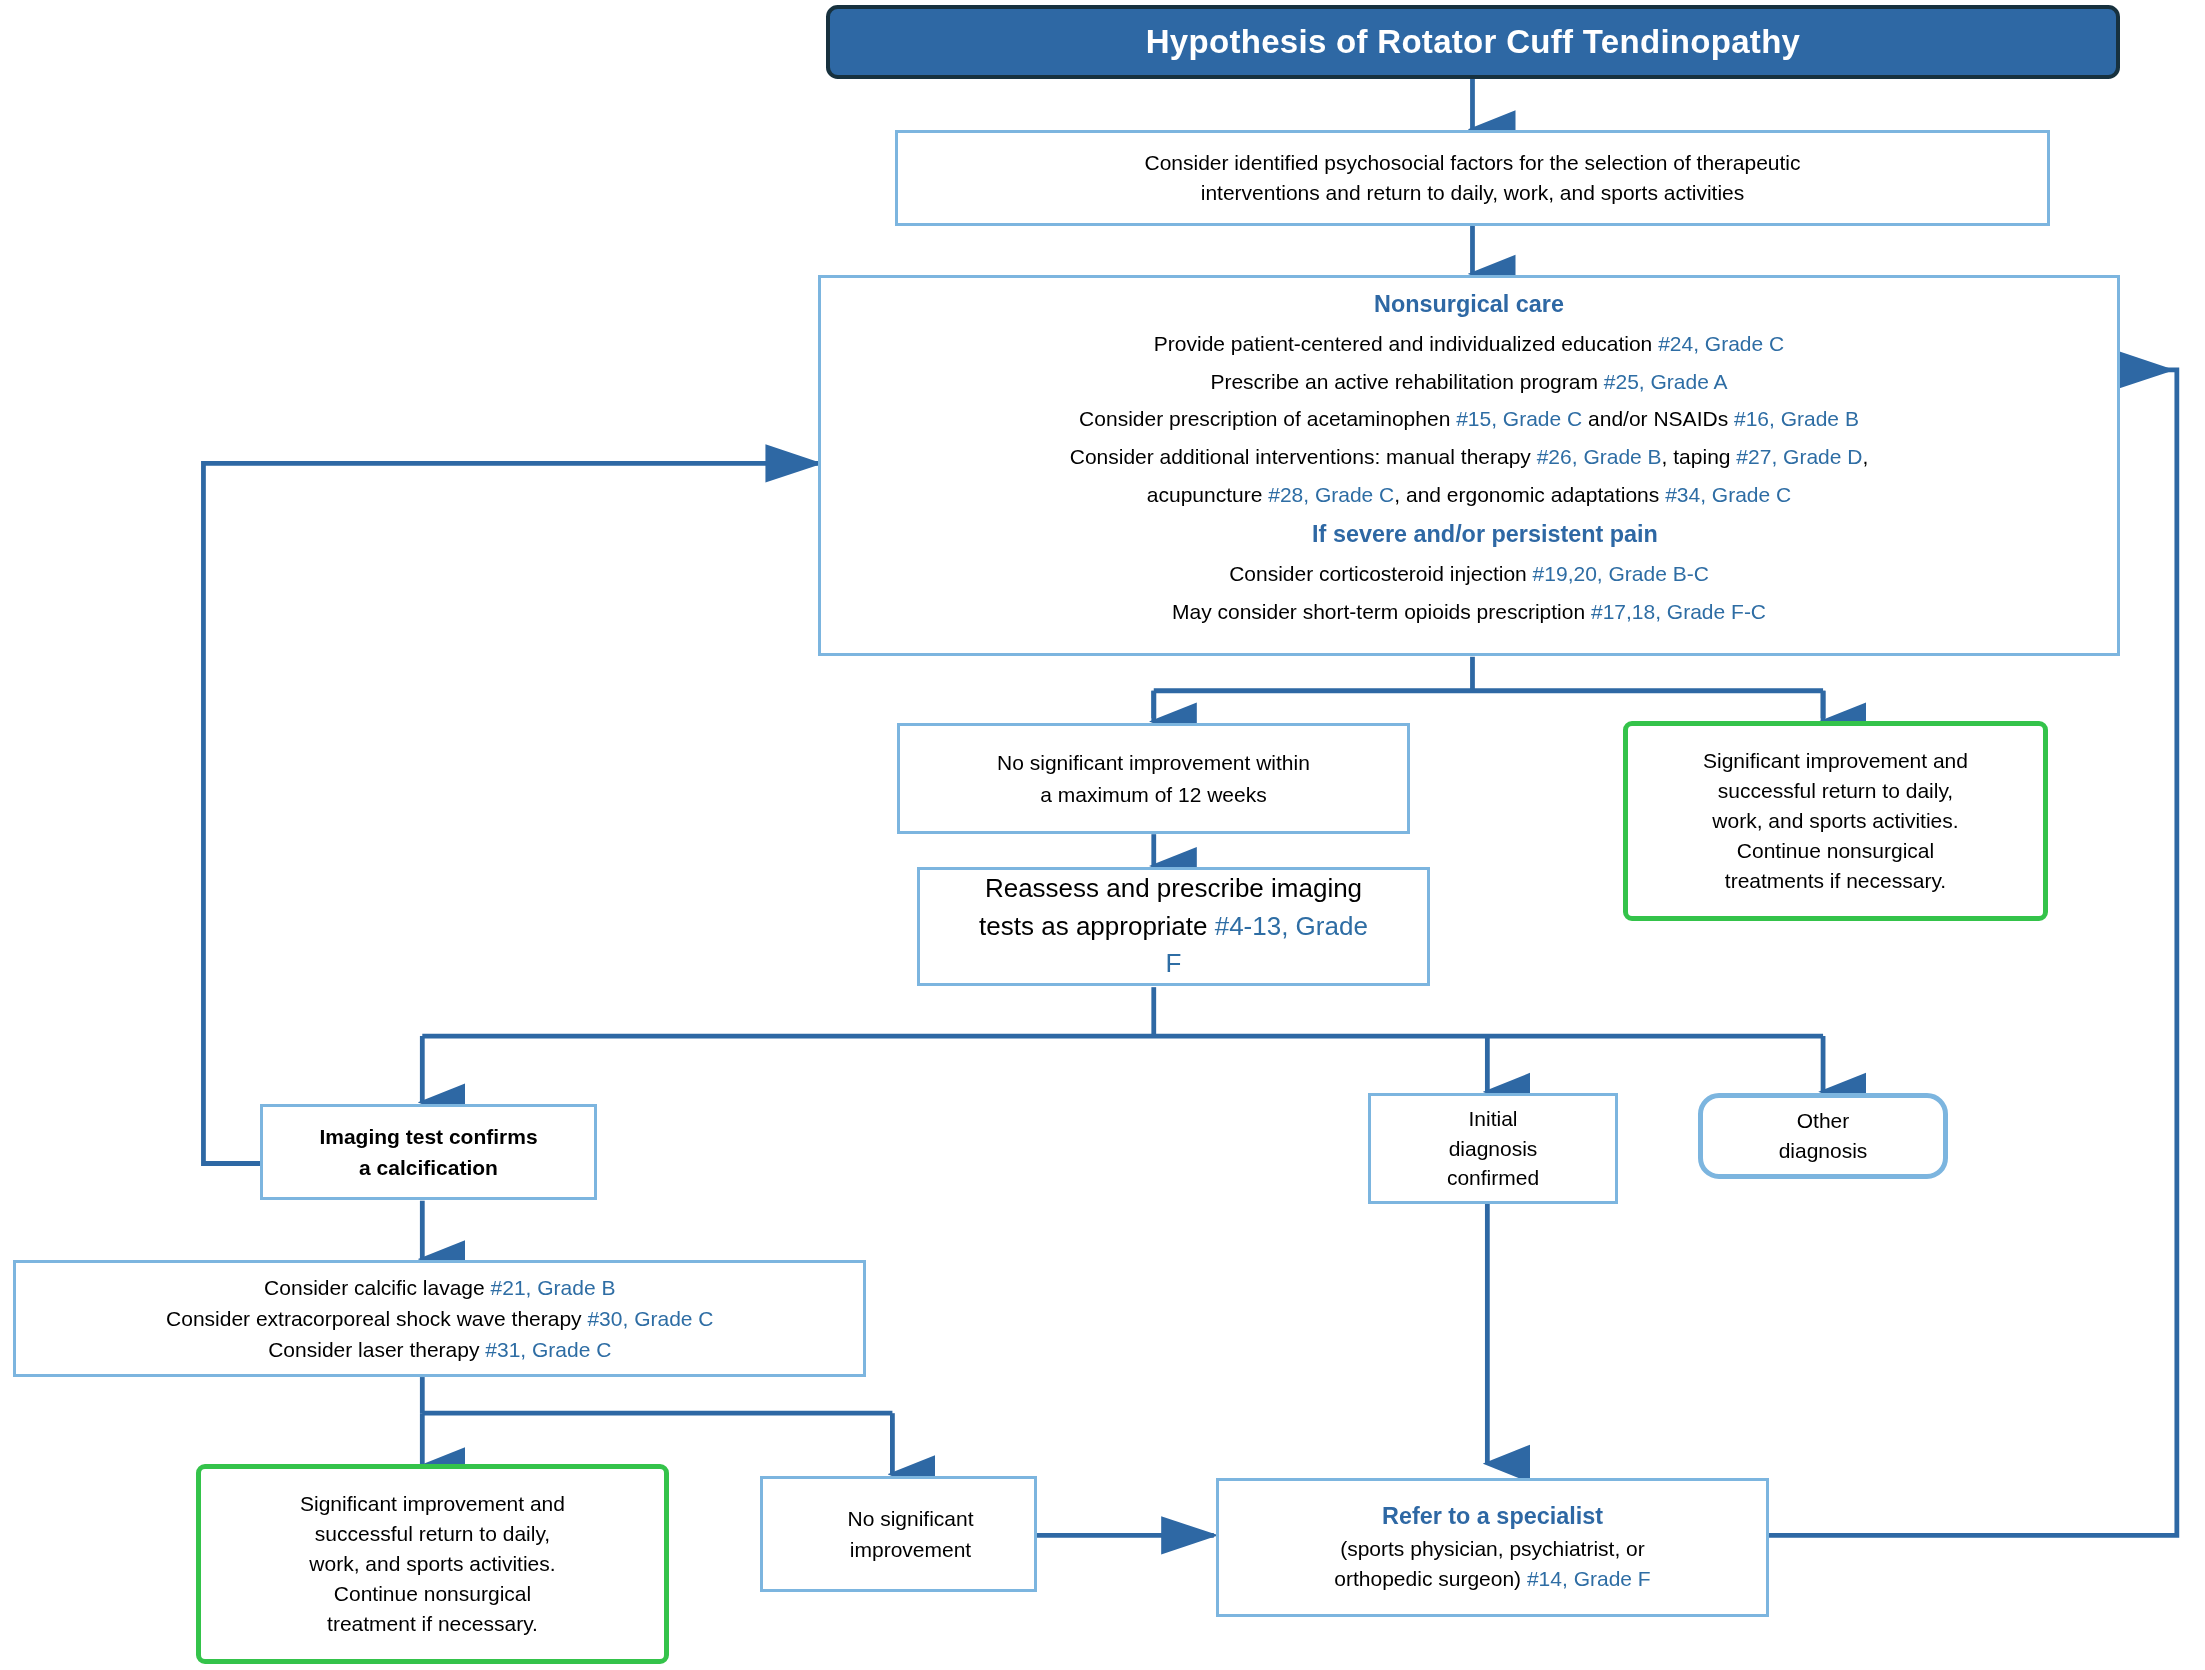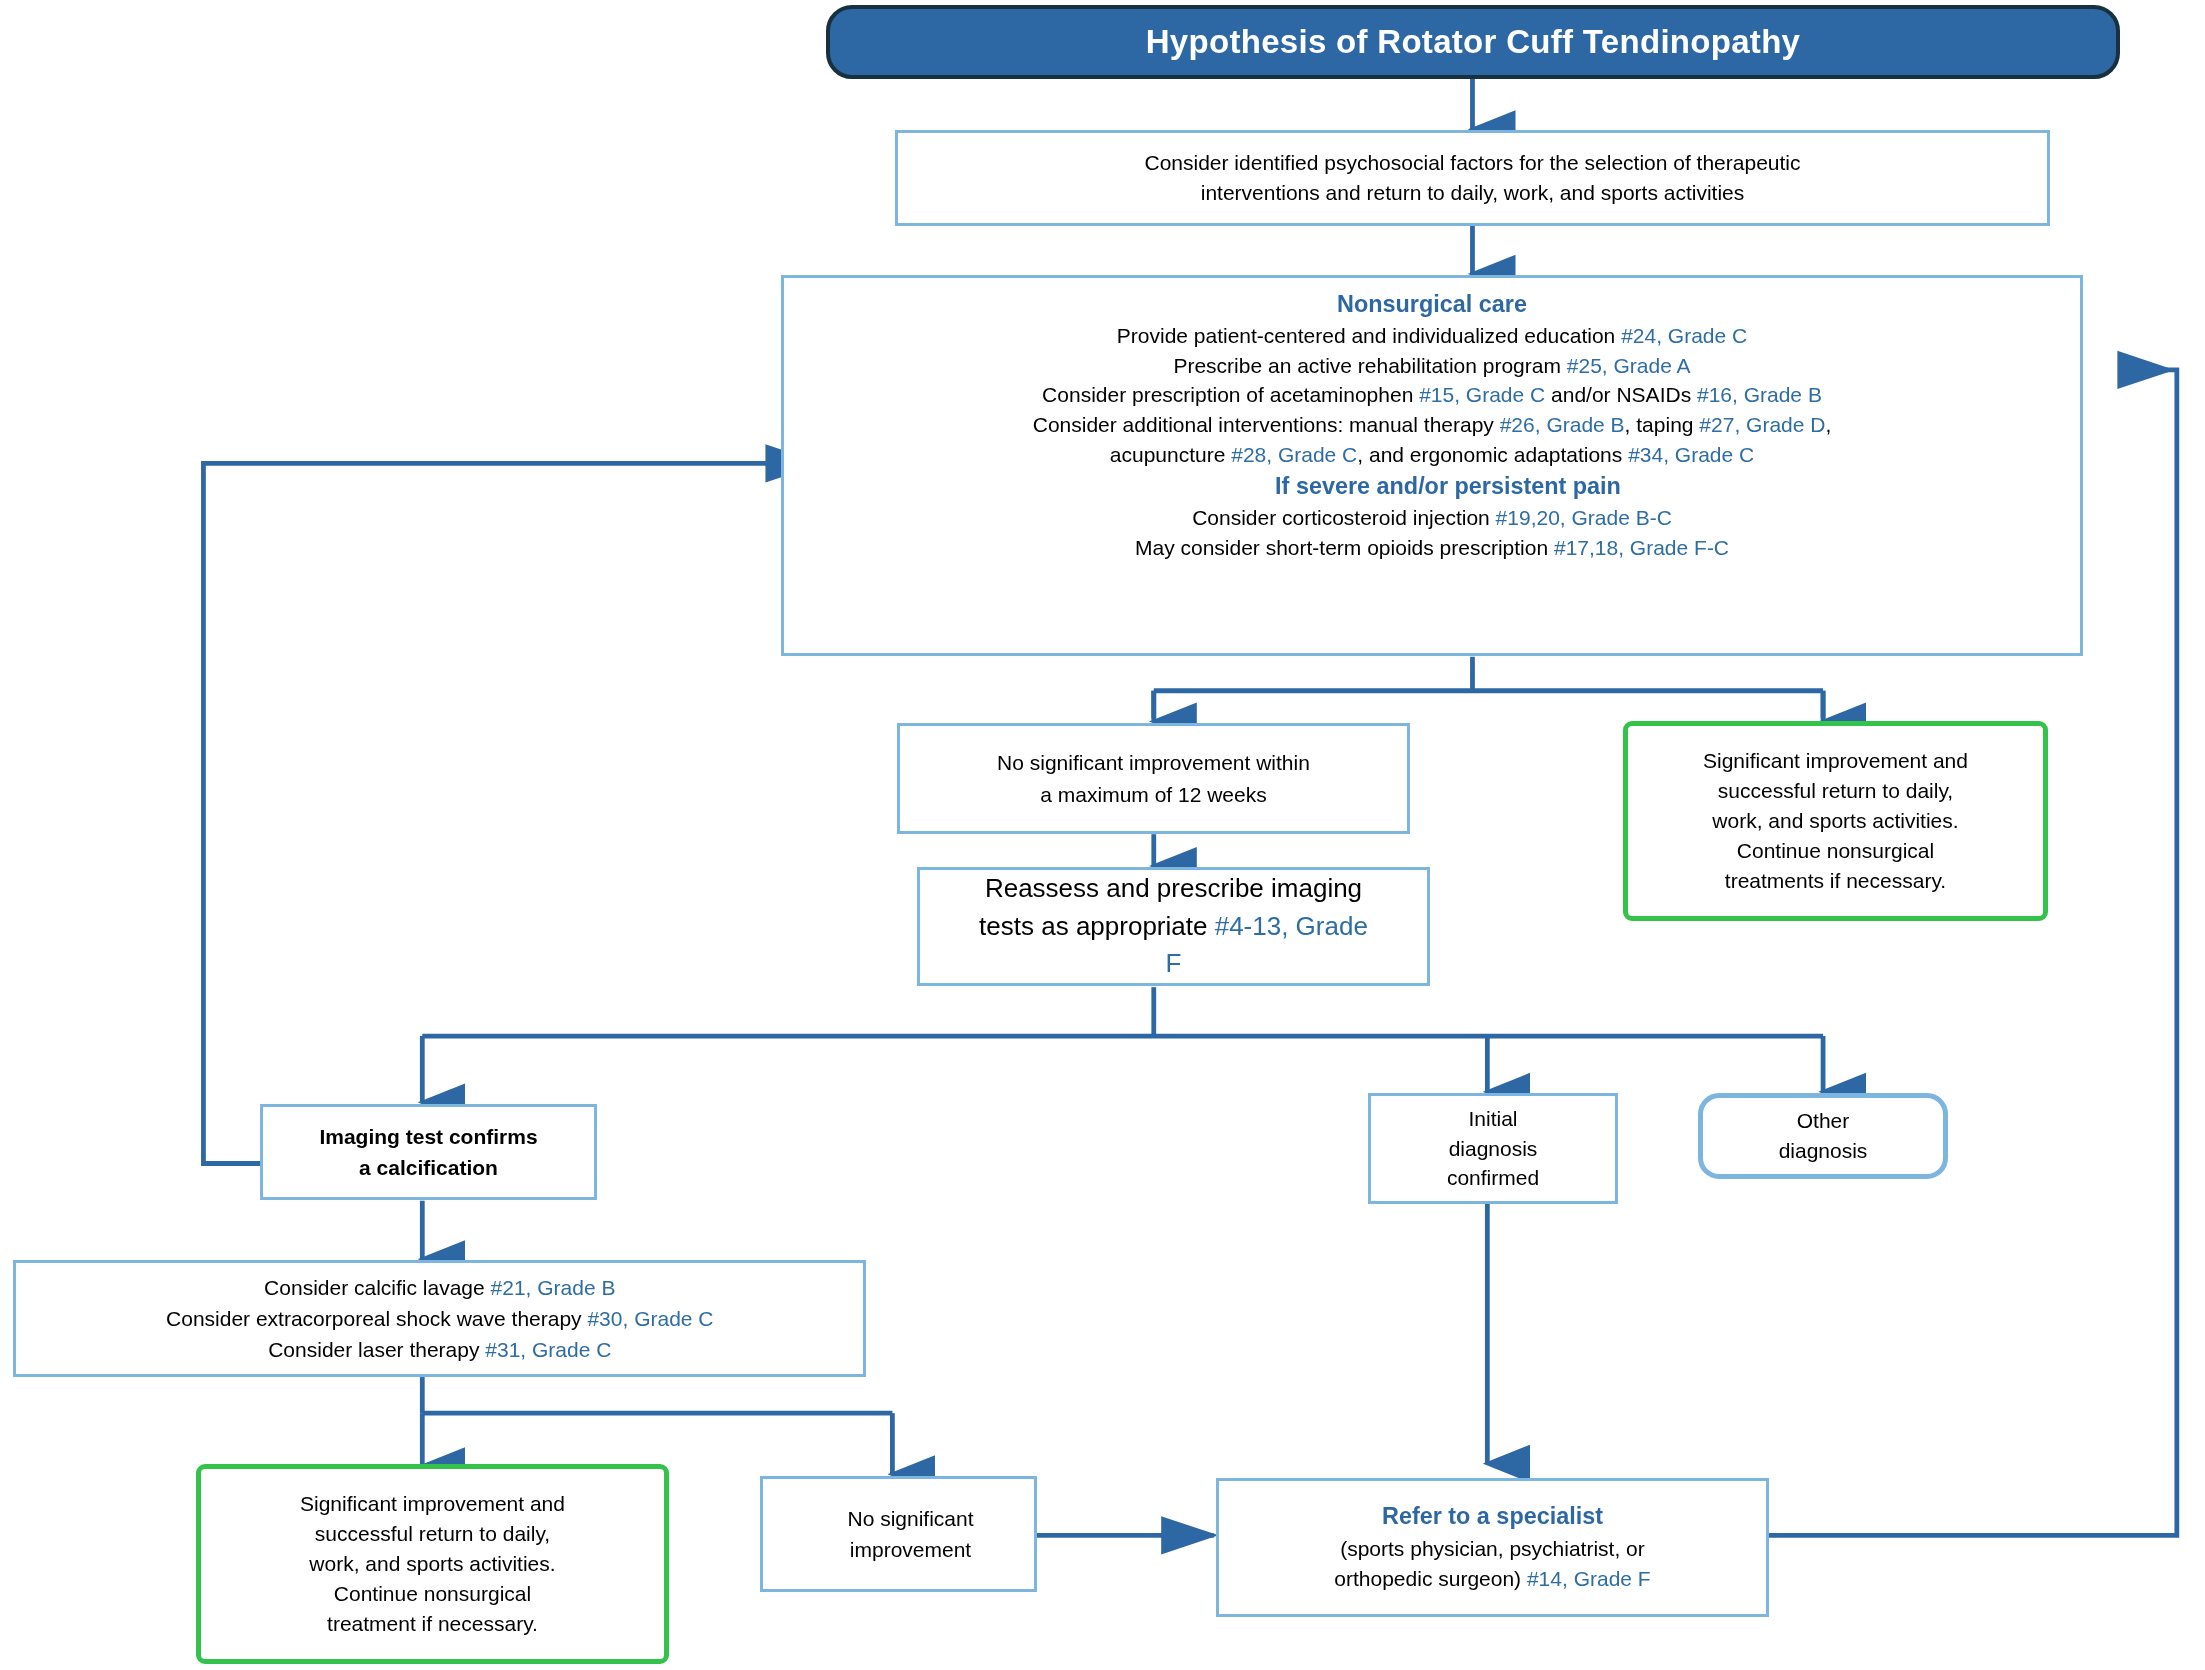--- a/index.html
+++ b/index.html
@@ -117,30 +117,30 @@
       <path d="M1945,2890 L2285,2890" marker-end="url(#arrowRight)"></path>
 
       <path d="M2800,2265 L2800,2755" marker-end="url(#arrowDown)"></path>
 
       <path d="M3325,2890 L4098,2890 L4098,696 L3995,696" marker-end="url(#arrowLeft)"></path>
 
       <path d="M490,2190 L383,2190 L383,872 L1540,872" marker-end="url(#arrowRight)"></path>
     </g>
   </svg>
 
-  <div class="node title" style="left:826px; top:5.3px; width:1294px; height:74px;border-radius:26px;">
+  <div class="node title" style="left:826px; top:5.3px; width:1294px; height:74px;">
     <span class="title-text">Hypothesis of Rotator Cuff Tendinopathy</span>
   </div>
 
   <div class="node blue" style="left:895px; top:130px; width:1155px; height:96px; font-size:21px; line-height:1.45;">
     <span class="line">Consider identified psychosocial factors for the selection of therapeutic</span>
     <span class="line">interventions and return to daily, work, and sports activities</span>
   </div>
 
-  <div class="node blue" style="left:781px; top:275px; width:1302px; height:381px; font-size:21px; line-height:1.42; justify-content:flex-start; padding-top:9.6px;">
+  <div class="node blue" style="left:818px; top:275px; width:1302px; height:381px; font-size:21px; line-height:1.42; justify-content:flex-start; padding-top:9.6px;gap:8px;">
     <span class="line hdr" style="font-size:23.4px;">Nonsurgical care</span>
     <span class="line"><span>Provide patient-centered and individualized education </span><span class="acc">#24, Grade C</span></span>
     <span class="line"><span>Prescribe an active rehabilitation program </span><span class="acc">#25, Grade A</span></span>
     <span class="line"><span>Consider prescription of acetaminophen </span><span class="acc">#15, Grade C</span><span> and/or NSAIDs </span><span class="acc">#16, Grade B</span></span>
     <span class="line"><span>Consider additional interventions: manual therapy </span><span class="acc">#26, Grade B</span><span>, taping </span><span class="acc">#27, Grade D</span><span>,</span></span>
     <span class="line"><span>acupuncture </span><span class="acc">#28, Grade C</span><span>, and ergonomic adaptations </span><span class="acc">#34, Grade C</span></span>
     <span class="line hdr" style="font-size:23.4px;padding-left:32px;">If severe and/or persistent pain</span>
     <span class="line"><span>Consider corticosteroid injection </span><span class="acc">#19,20, Grade B-C</span></span>
     <span class="line"><span>May consider short-term opioids prescription </span><span class="acc">#17,18, Grade F-C</span></span>
   </div>

